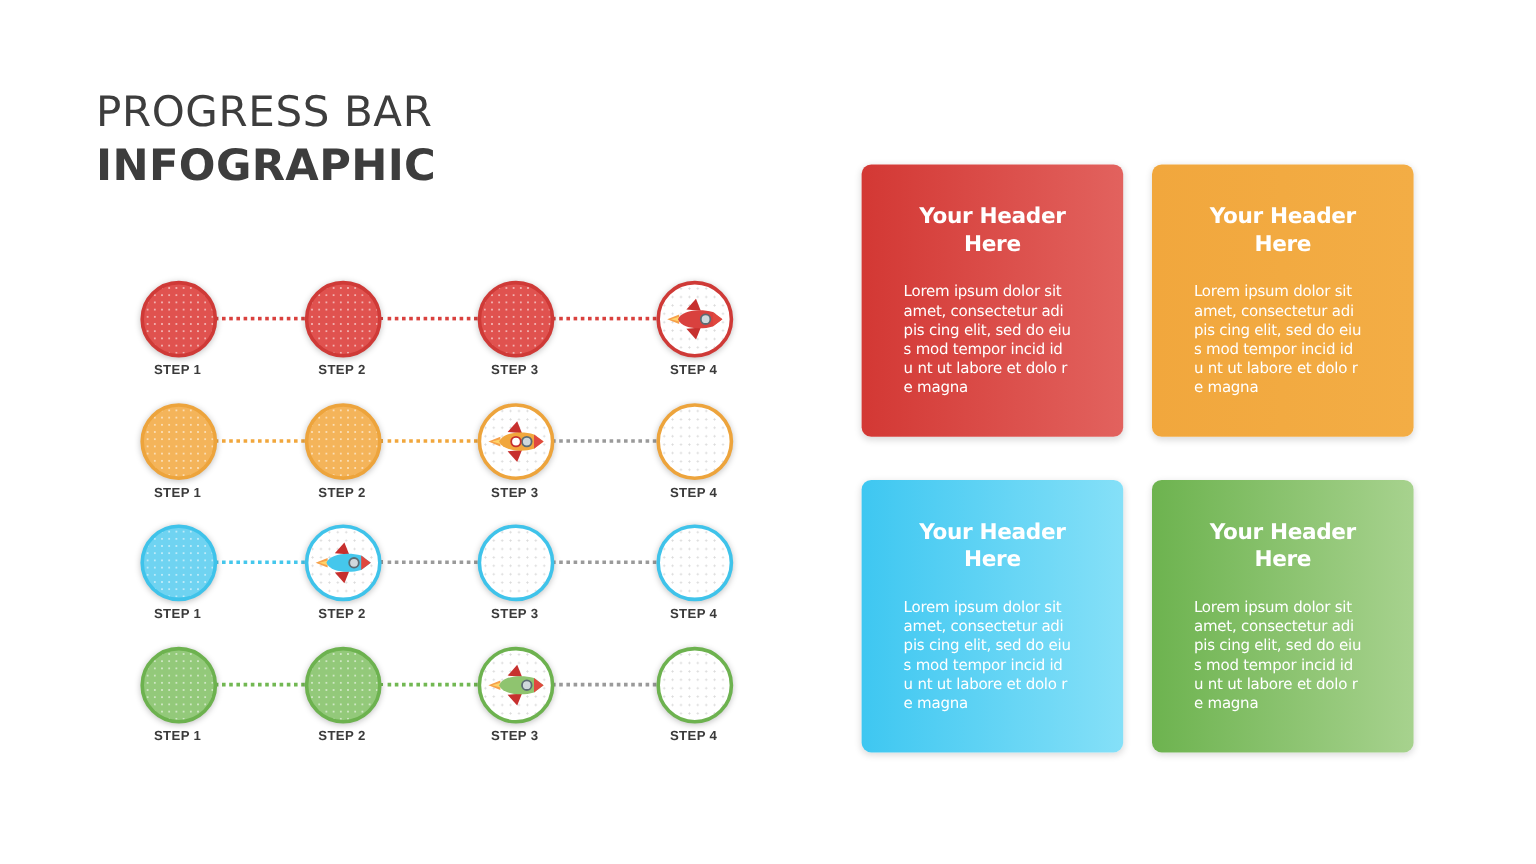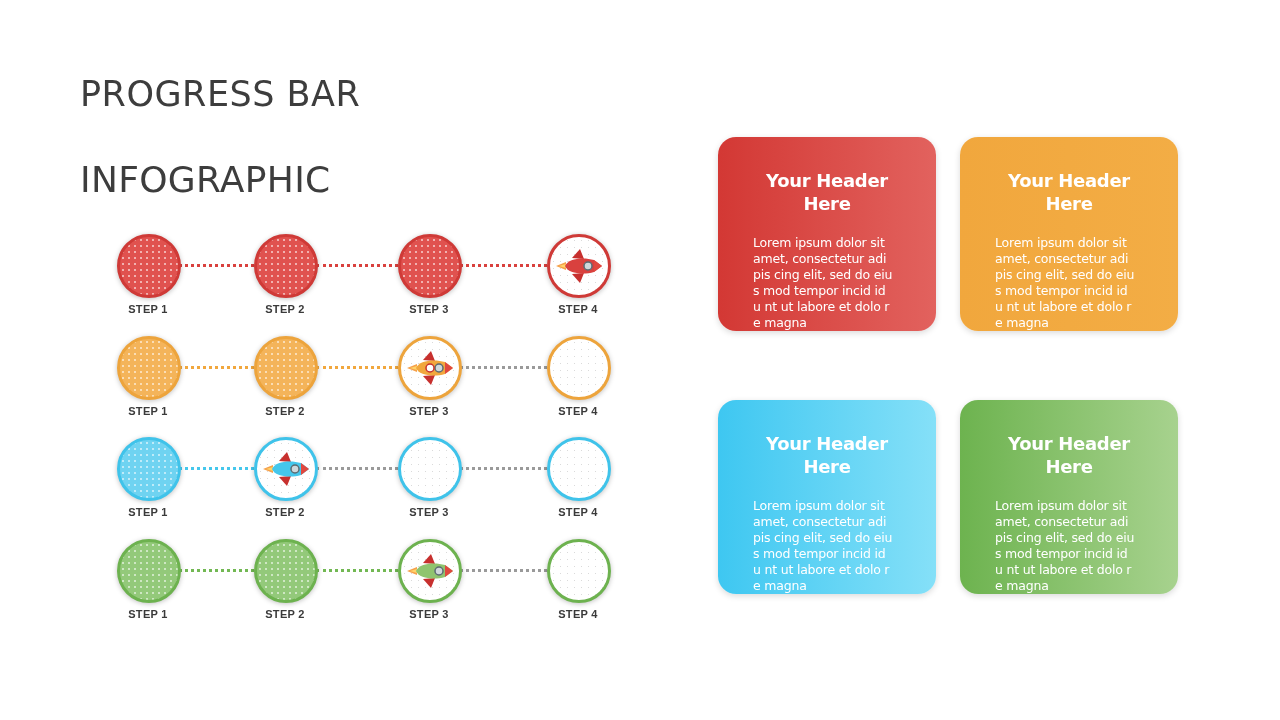--- a/index.html
+++ b/index.html
@@ -5,22 +5,22 @@
   html, body { margin: 0; padding: 0; }
   body {
     width: 1280px; height: 720px; background: #ffffff; position: relative; overflow: hidden;
     font-family: "Liberation Sans", "DejaVu Sans", sans-serif;
   }
   .title-1 {
     position: absolute; left: 80px; top: 74px; font-size: 35px; font-weight: 400;
     color: #3d3d3d; letter-spacing: 0.5px; font-family: "DejaVu Sans", sans-serif;
   }
   .title-2 {
-    position: absolute; left: 80px; top: 118px; font-size: 36px; font-weight: 400;
-    color: #3d3d3d; letter-spacing: 0.3px; font-family: "DejaVu Sans", sans-serif; margin-top: 41px;
+    position: absolute; left: 80px; top: 118px; font-size: 36px; font-weight: 700;
+    color: #3d3d3d; letter-spacing: 0.3px; font-family: "DejaVu Sans", sans-serif;
   }
   .track { position: absolute; left: 0; top: 0; width: 1280px; height: 601px; }
   .connector {
     position: absolute; height: 0; border-top: 3px dotted;
   }
   .step-circle {
     position: absolute; width: 58px; height: 58px; border-radius: 50%;
     border: 3px solid; box-sizing: content-box;
     box-shadow: 0 1px 5px rgba(0,0,0,0.25);
     background-image: radial-gradient(rgba(255,255,255,0.55) 0.8px, transparent 1.1px);
@@ -30,21 +30,21 @@
     background-color: #ffffff;
     background-image: radial-gradient(rgba(150,150,150,0.35) 0.7px, transparent 1px);
     background-size: 7px 7px;
   }
   .step-circle svg { position: absolute; left: 0; top: 0; width: 58px; height: 58px; }
   .step-label {
     position: absolute; width: 80px; text-align: center; font-size: 11px; font-weight: 700;
     color: #3a3a3a; letter-spacing: 0.3px;
   }
   .card {
-    position: absolute; width: 218px; height: 194px; border-radius: 18px;
+    position: absolute; width: 218px; height: 227px; border-radius: 8px;
     box-shadow: 0 2px 6px rgba(0,0,0,0.15); color: #ffffff; box-sizing: border-box;
   }
   .card-header {
     position: absolute; left: 0; top: 32px; width: 218px; text-align: center;
     font-size: 18px; font-weight: 700; line-height: 23px; font-family: "DejaVu Sans", sans-serif;
     letter-spacing: -0.3px;
   }
   .card-body {
     position: absolute; left: 35px; top: 98px; width: 160px;
     font-size: 12.5px; line-height: 16px; font-weight: 400; font-family: "DejaVu Sans", sans-serif;

